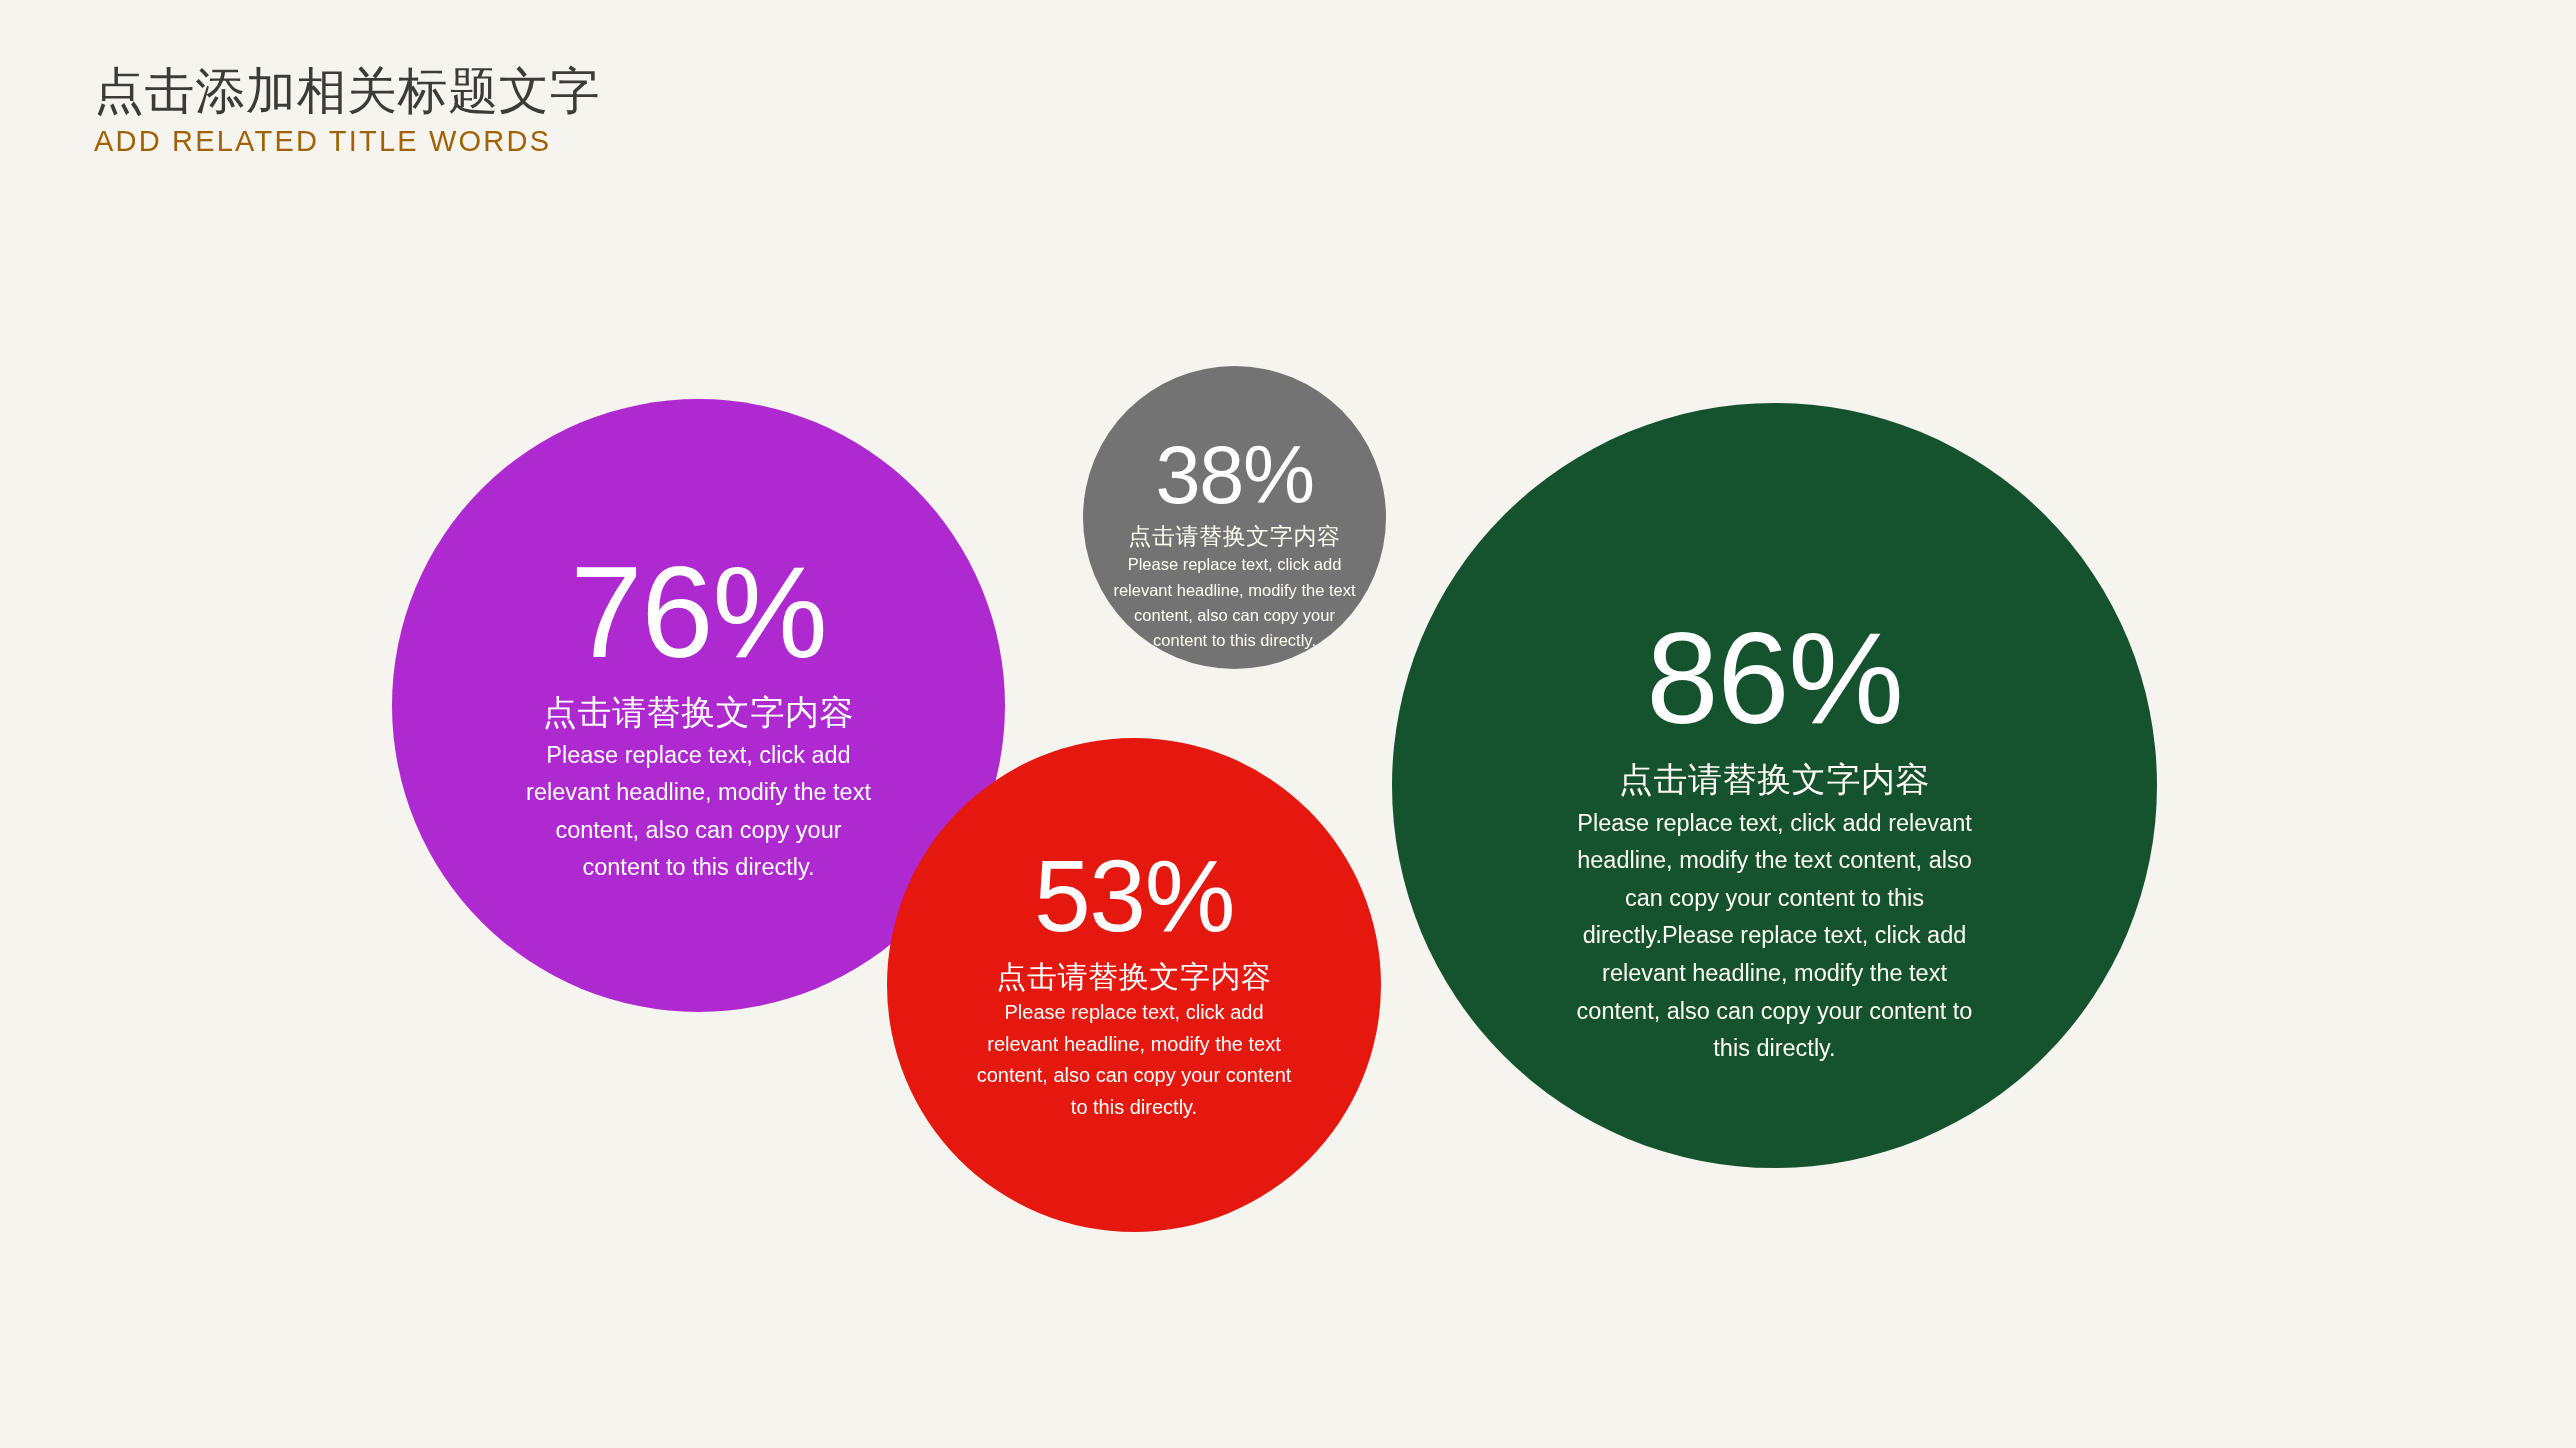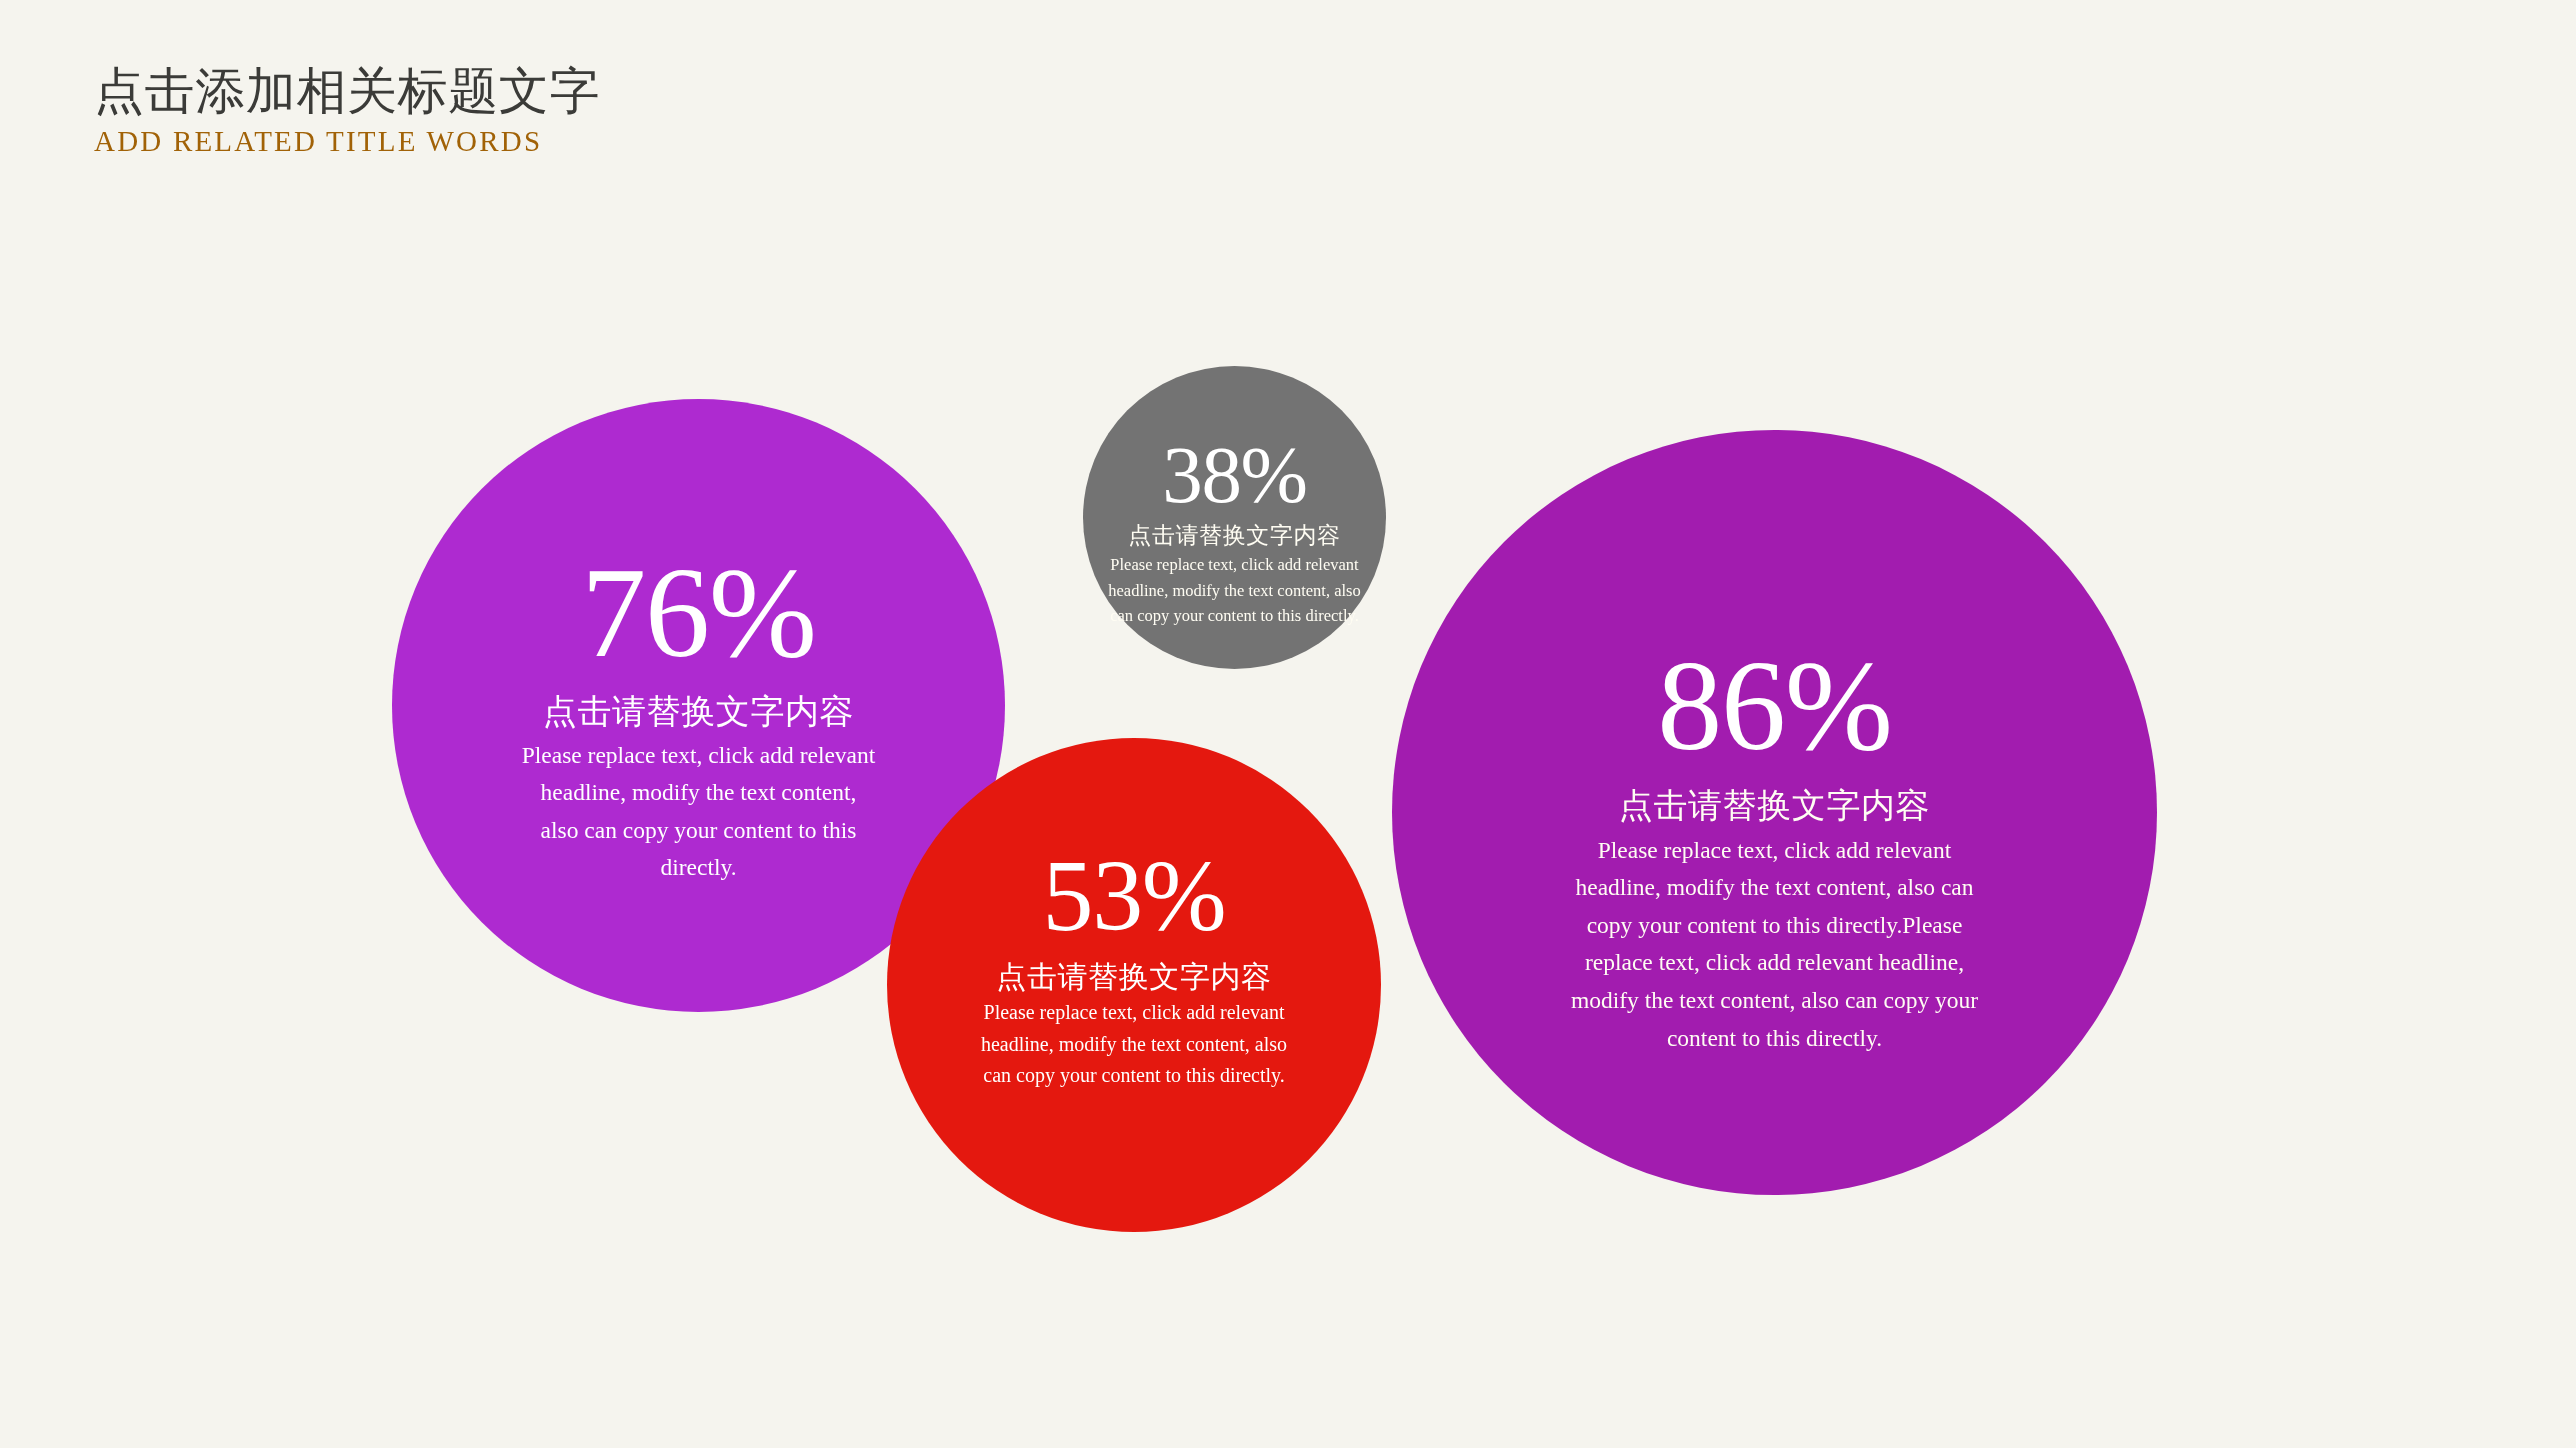--- a/index.html
+++ b/index.html
@@ -10,21 +10,20 @@
   }
   body {
     font-family: "Liberation Sans", "DejaVu Sans", sans-serif;
   }
   #slide {
     position: relative;
     width: 2576px;
     height: 1449px;
     background: #f5f4ee;
     overflow: hidden;
-    font-family: Liberation Serif, serif;
   }
 
   
   .header {
     position: absolute;
     left: 94px;
     top: 64px;
     width: 1018px;
   }
   .header-title-cn {
@@ -114,23 +113,23 @@
   }
   #circle-red .circle-inner { top: 107px; }
   #circle-red .pct { font-size: 102px; }
   #circle-red .sub-cn { font-size: 30px; margin-top: 11.4px; }
   #circle-red .body-en {
     font-size: 20px; line-height: 1.58; width: 318px; margin-top: 1.3px;
   }
 
   
   #circle-orange86 {
-    left: 1392px; top: 430px;
+    left: 1392px; top: 403px;
     width: 765px; height: 765px;
-    background: #a21caf;
+    background: #14532d;
     z-index: 2;
   }
   #circle-orange86 .circle-inner { top: 210px; }
   #circle-orange86 .pct { font-size: 130px; }
   #circle-orange86 .sub-cn { font-size: 34px; margin-top: 15.3px; color: #fffdf3; }
   #circle-orange86 .body-en {
     font-size: 23.5px; line-height: 1.60; width: 420px; margin-top: 3.8px; color: #fffdf3;
   }
 </style>
 </head>

